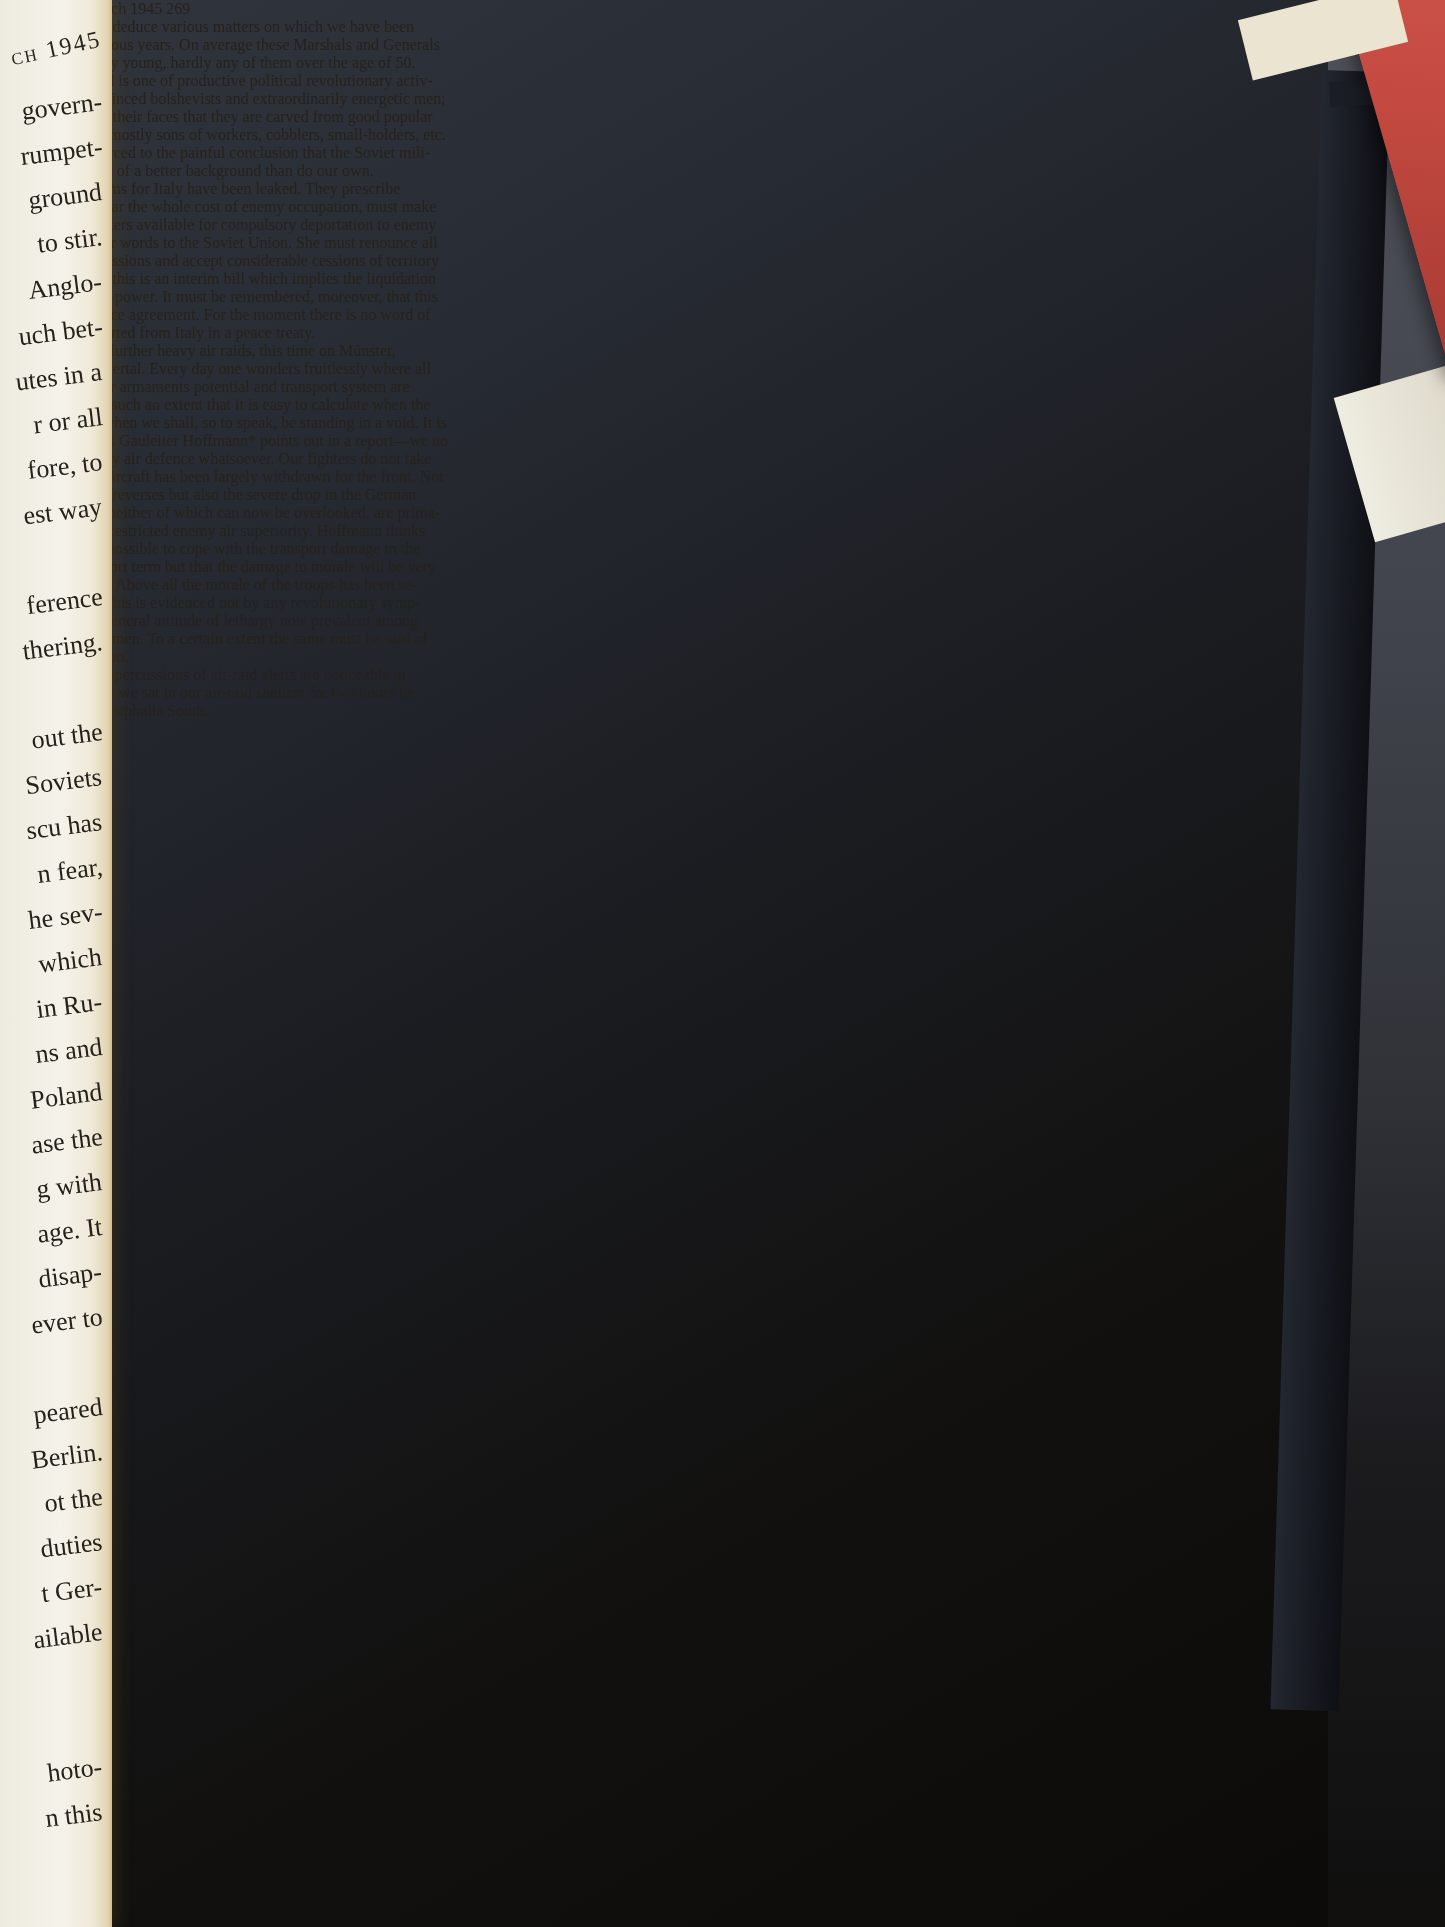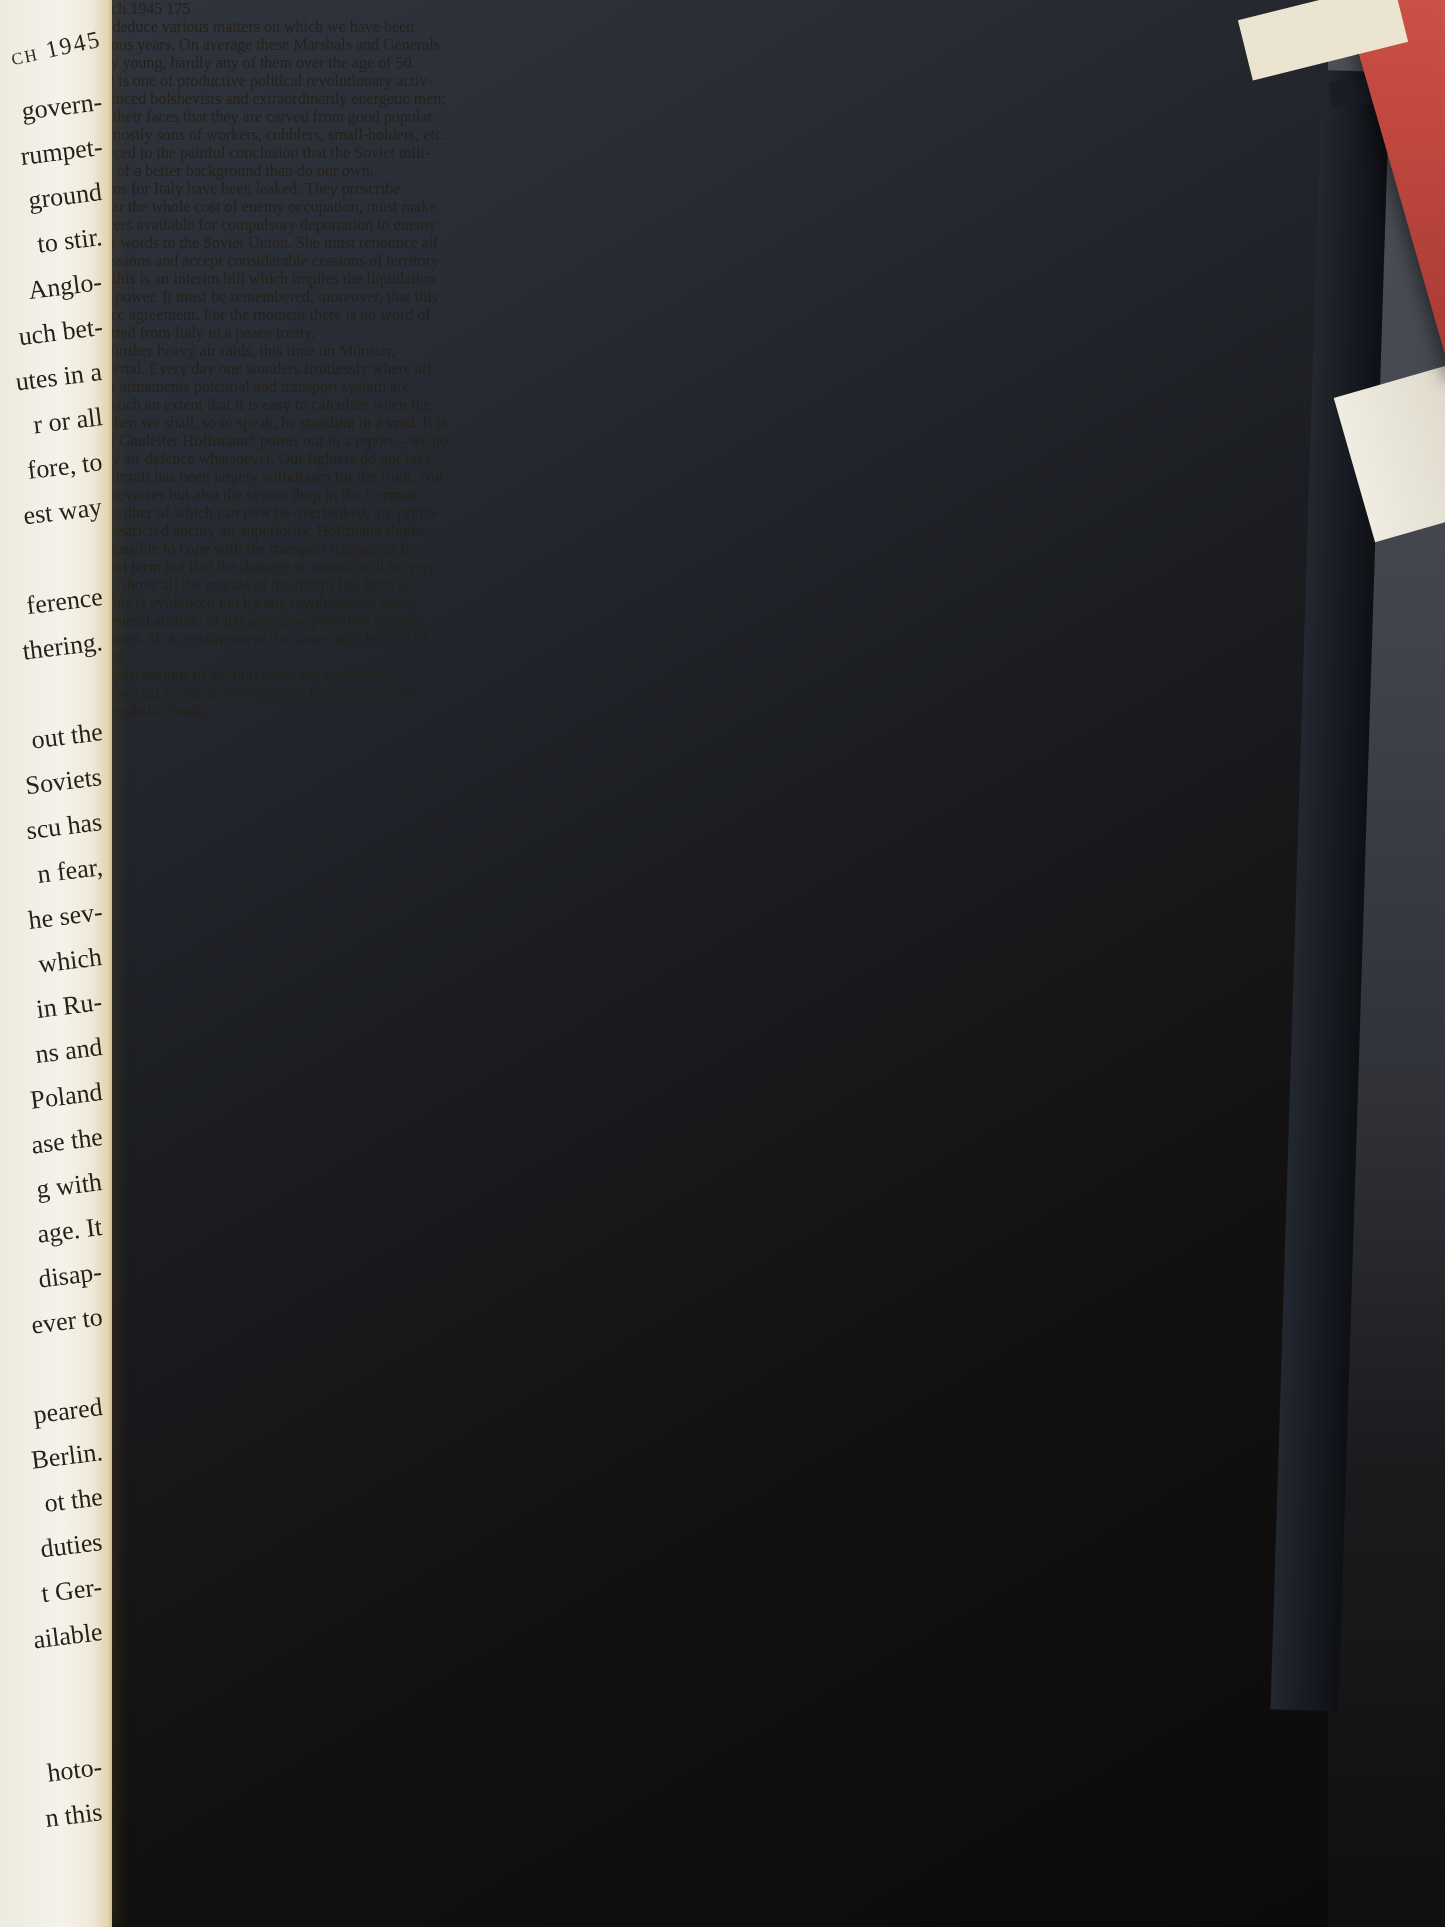--- a/index.html
+++ b/index.html
@@ -85,21 +85,21 @@
   <div class="red-pages"></div>
   <div class="red-book"></div>
   <div class="top-page-block"></div>
 
   <div class="page">
     <div class="fore-edge"></div>
     <div class="fore-streak"></div>
     <div class="page-inner">
       <div class="head-row">
         <span class="running-head">Thursday 15 March 1945</span>
-        <span class="page-num">175</span>
+        <span class="page-num">269</span>
       </div>
       <div class="rule"></div>
       <div class="body-text">
           <div class="tl">book it is easy to deduce various matters on which we have been</div>
           <div class="tl">mistaken in previous years. On average these Marshals and Generals</div>
           <div class="tl">are extraordinarily young, hardly any of them over the age of 50.</div>
           <div class="tl">Their background is one of productive political revolutionary activ-</div>
           <div class="tl">ity; they are convinced bolshevists and extraordinarily energetic men;</div>
           <div class="tl">one can see from their faces that they are carved from good popular</div>
           <div class="tl">timber. They are mostly sons of workers, cobblers, small-holders, etc.</div>

